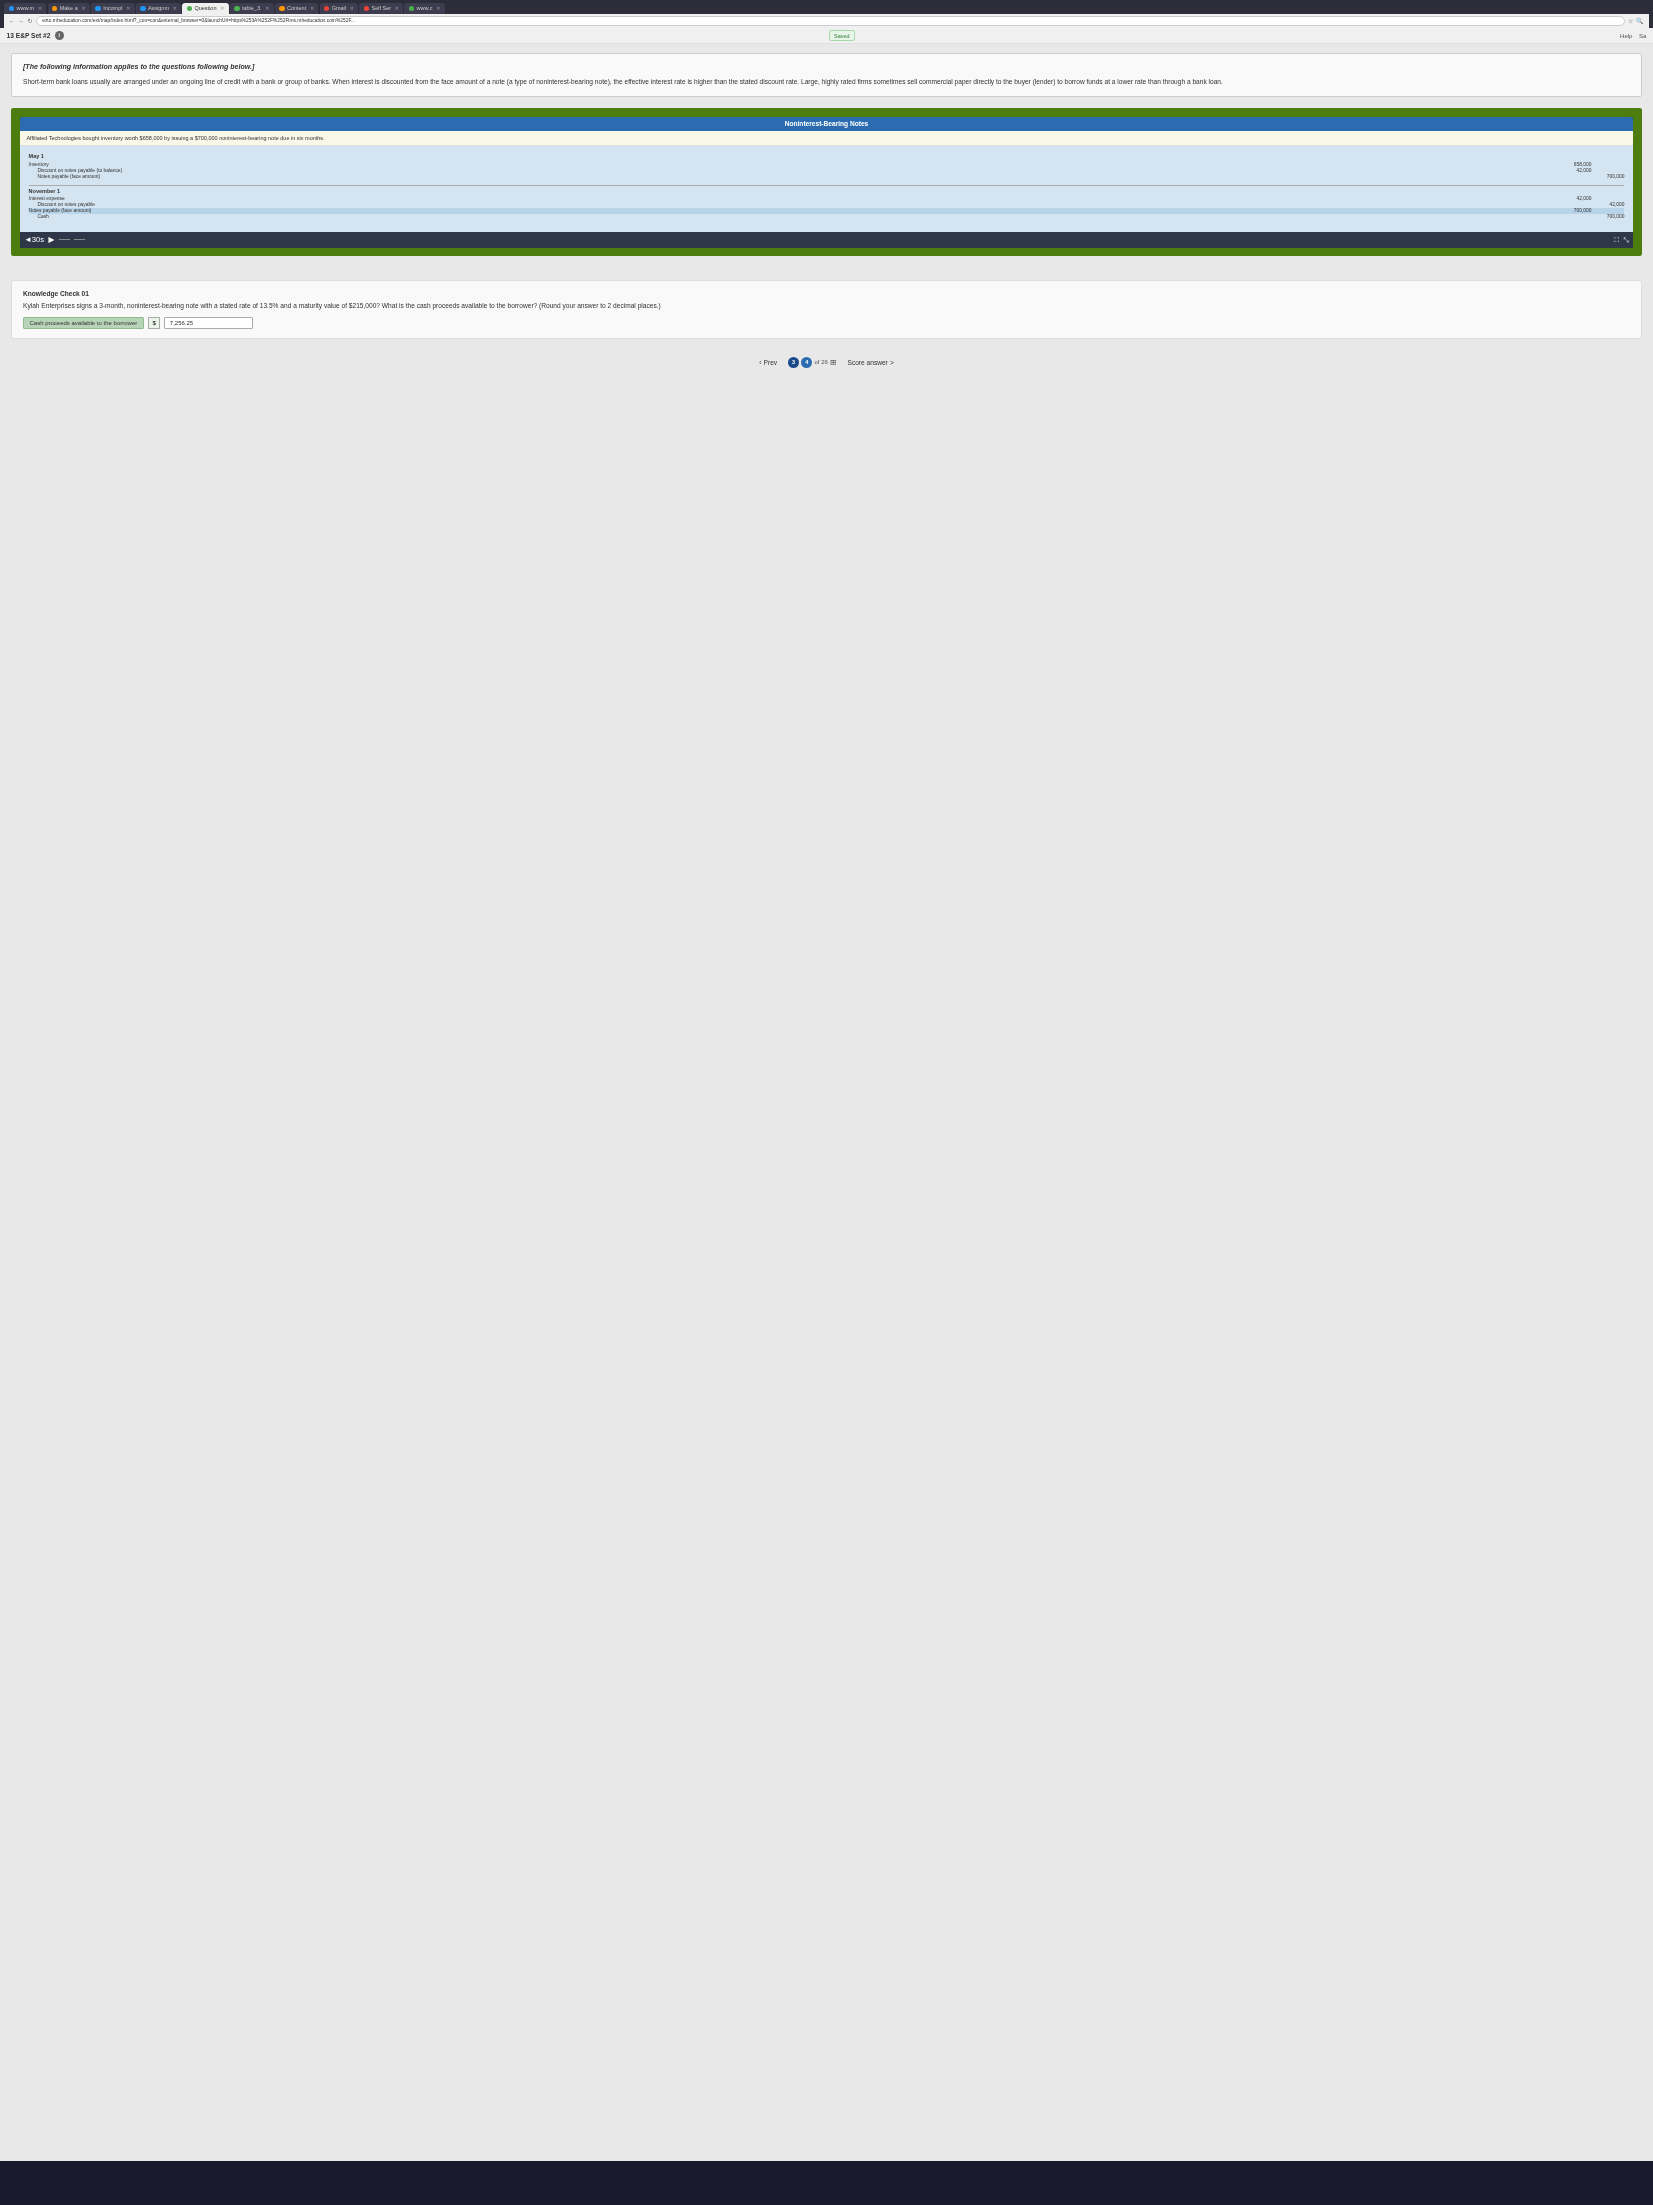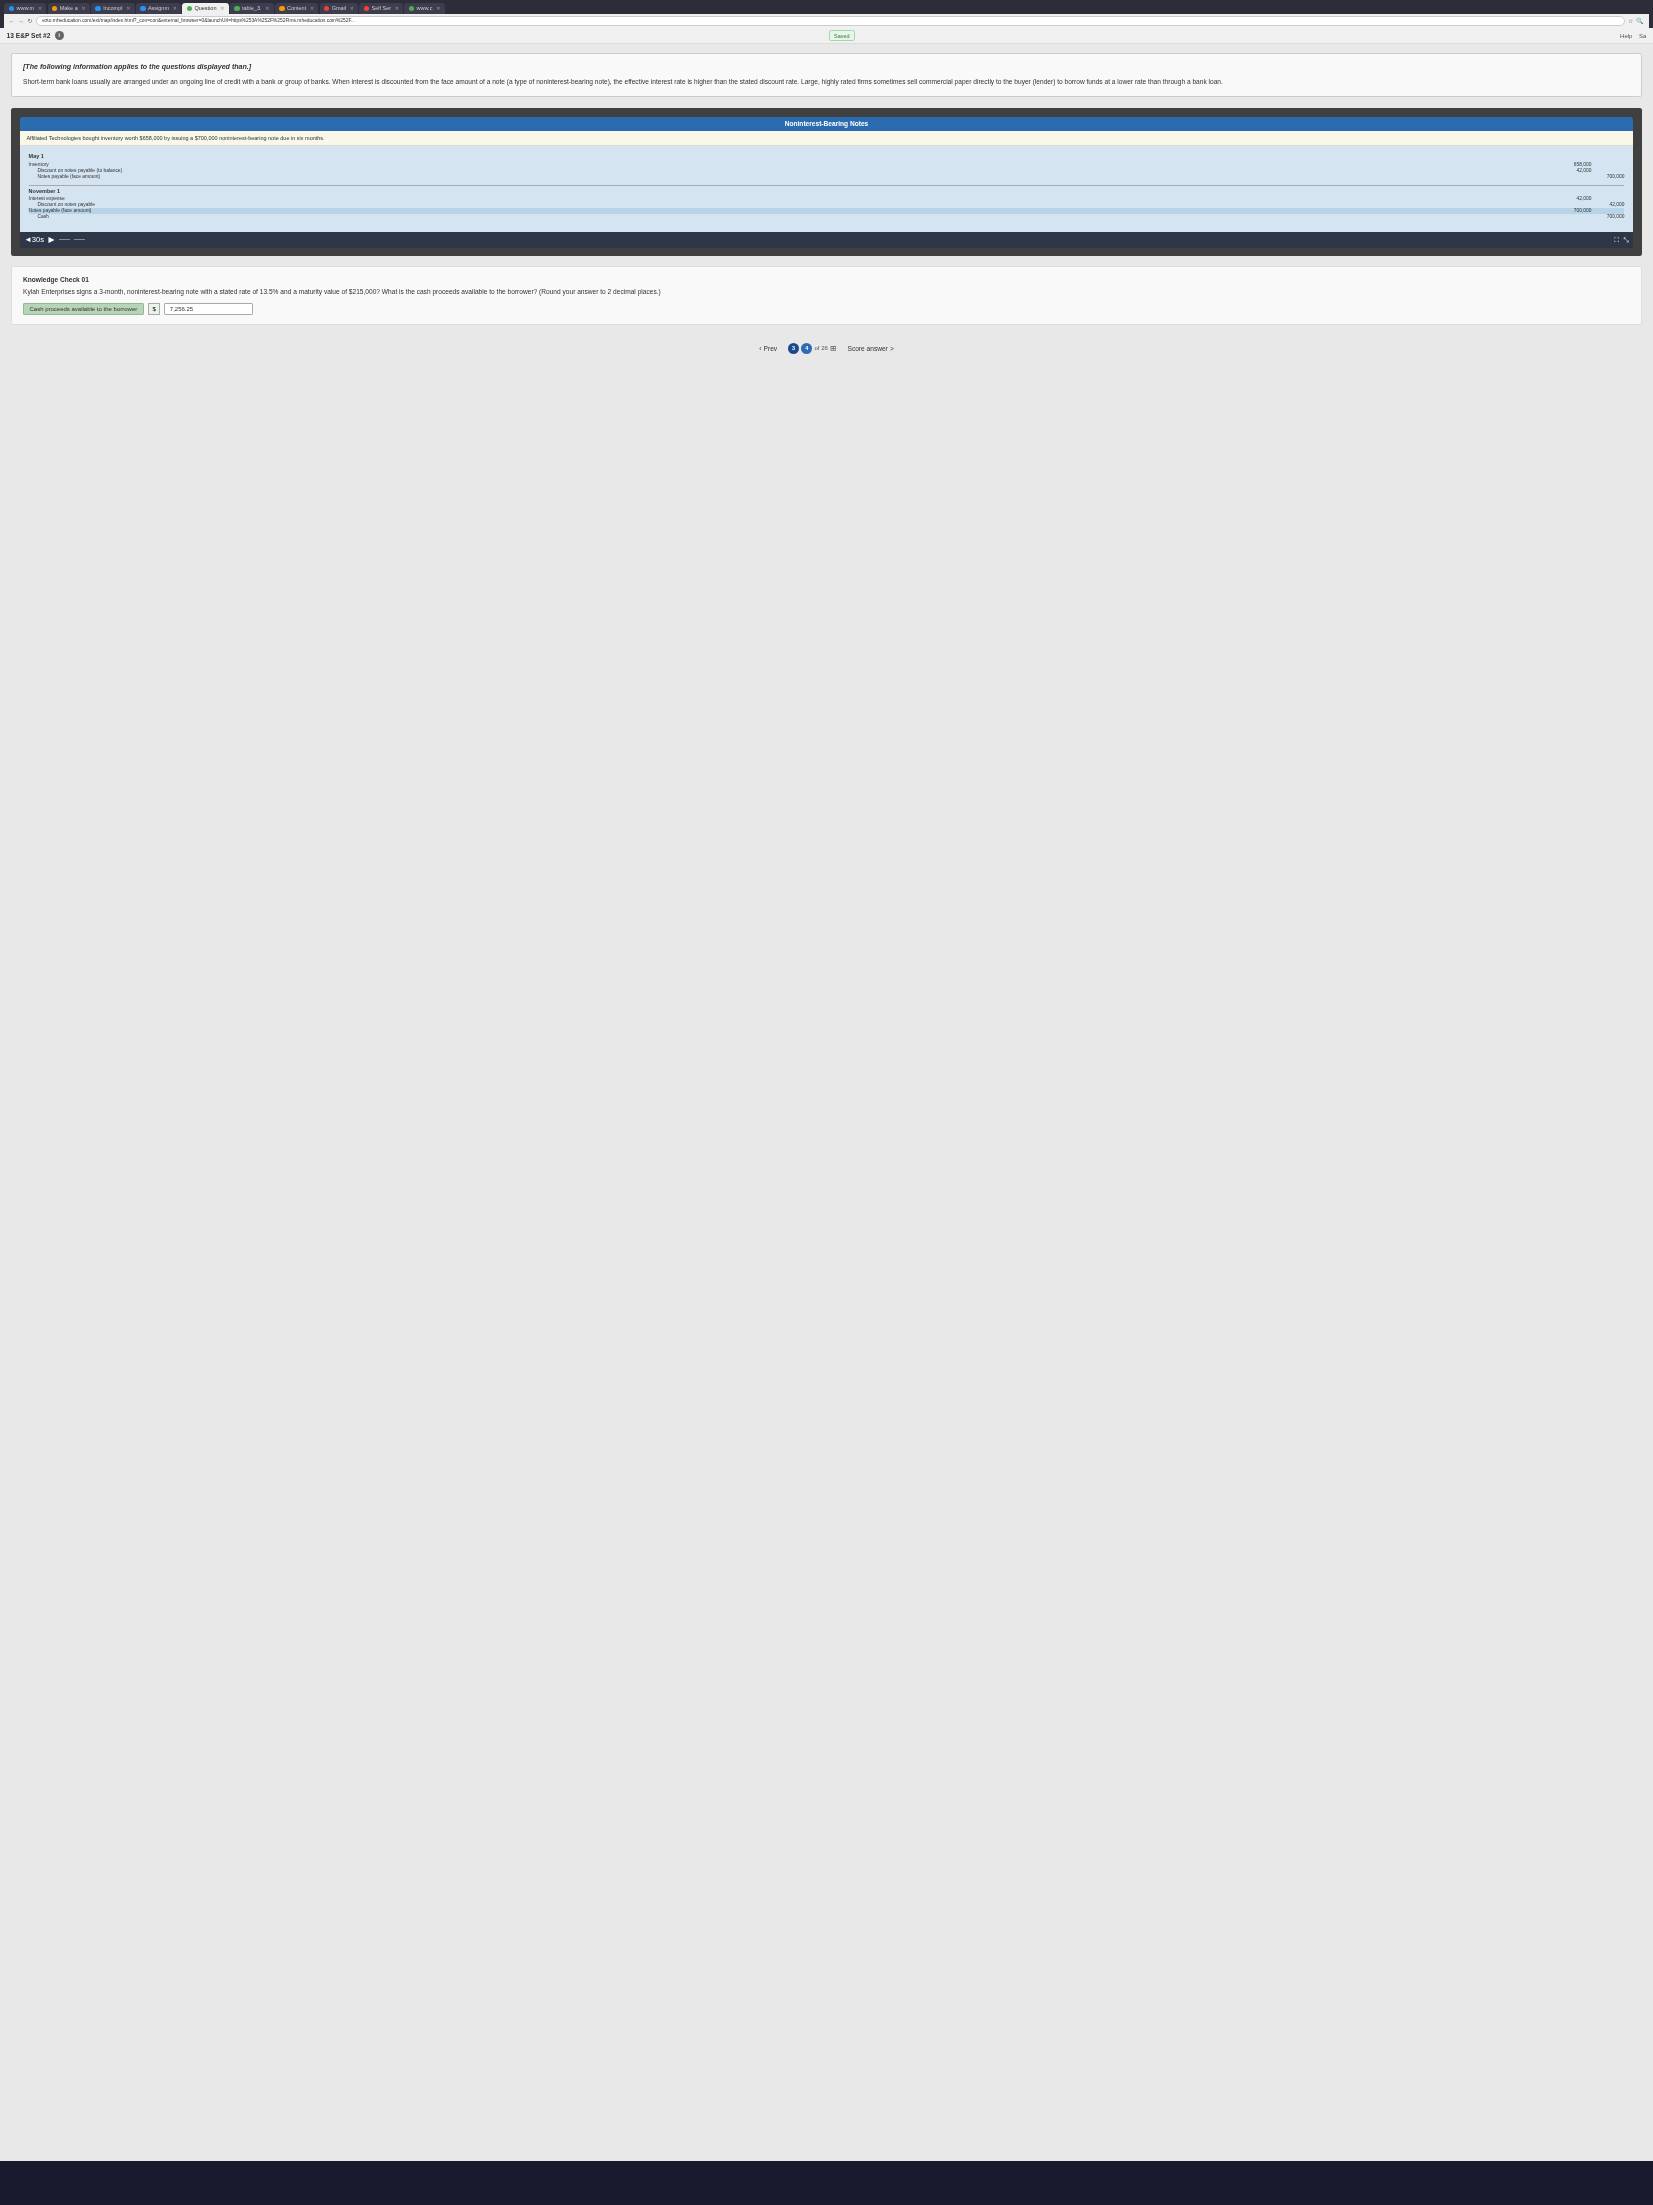--- a/index.html
+++ b/index.html
@@ -143,24 +143,24 @@
     }
     .info-box .italic-header {
       font-style: italic;
       font-weight: bold;
       margin-bottom: 4.4px;
       font-size: 7.1px;
     }
 
     
     .video-section {
-      background: #404040;
+      background: #4d7c0f;
       border-radius: 2.2px;
       padding: 8.8px;
-      margin-bottom: 10px;
+      margin-bottom: 24px;
       position: relative;
       overflow: hidden;
     }
     .video-inner {
       background: #1a202c;
       border-radius: 2.2px;
       overflow: hidden;
     }
     .video-title-bar {
       background: #2b6cb0;
@@ -457,21 +457,21 @@
   </div>
   <div class="header-actions">
     <span>Help</span>
     <span>Sa</span>
   </div>
 </div>
 
 <div class="main-content">
 
   <div class="info-box">
-    <div class="italic-header">[The following information applies to the questions displayed than.]</div>
+    <div class="italic-header">[The following information applies to the questions following below.]</div>
     <p>Short-term bank loans usually are arranged under an ongoing line of credit with a bank or group of banks. When interest is discounted from the face amount of a note (a type of noninterest-bearing note), the effective interest rate is higher than the stated discount rate. Large, highly rated firms sometimes sell commercial paper directly to the buyer (lender) to borrow funds at a lower rate than through a bank loan.</p>
   </div>
 
   <div class="video-section">
     <div class="video-inner">
       <div class="video-title-bar">
         <span>Noninterest-Bearing Notes</span>
       </div>
       <div class="video-description">
         <span>Affiliated Technologies bought inventory worth $658,000 by issuing a $700,000 noninterest-bearing note due in six months.</span>

